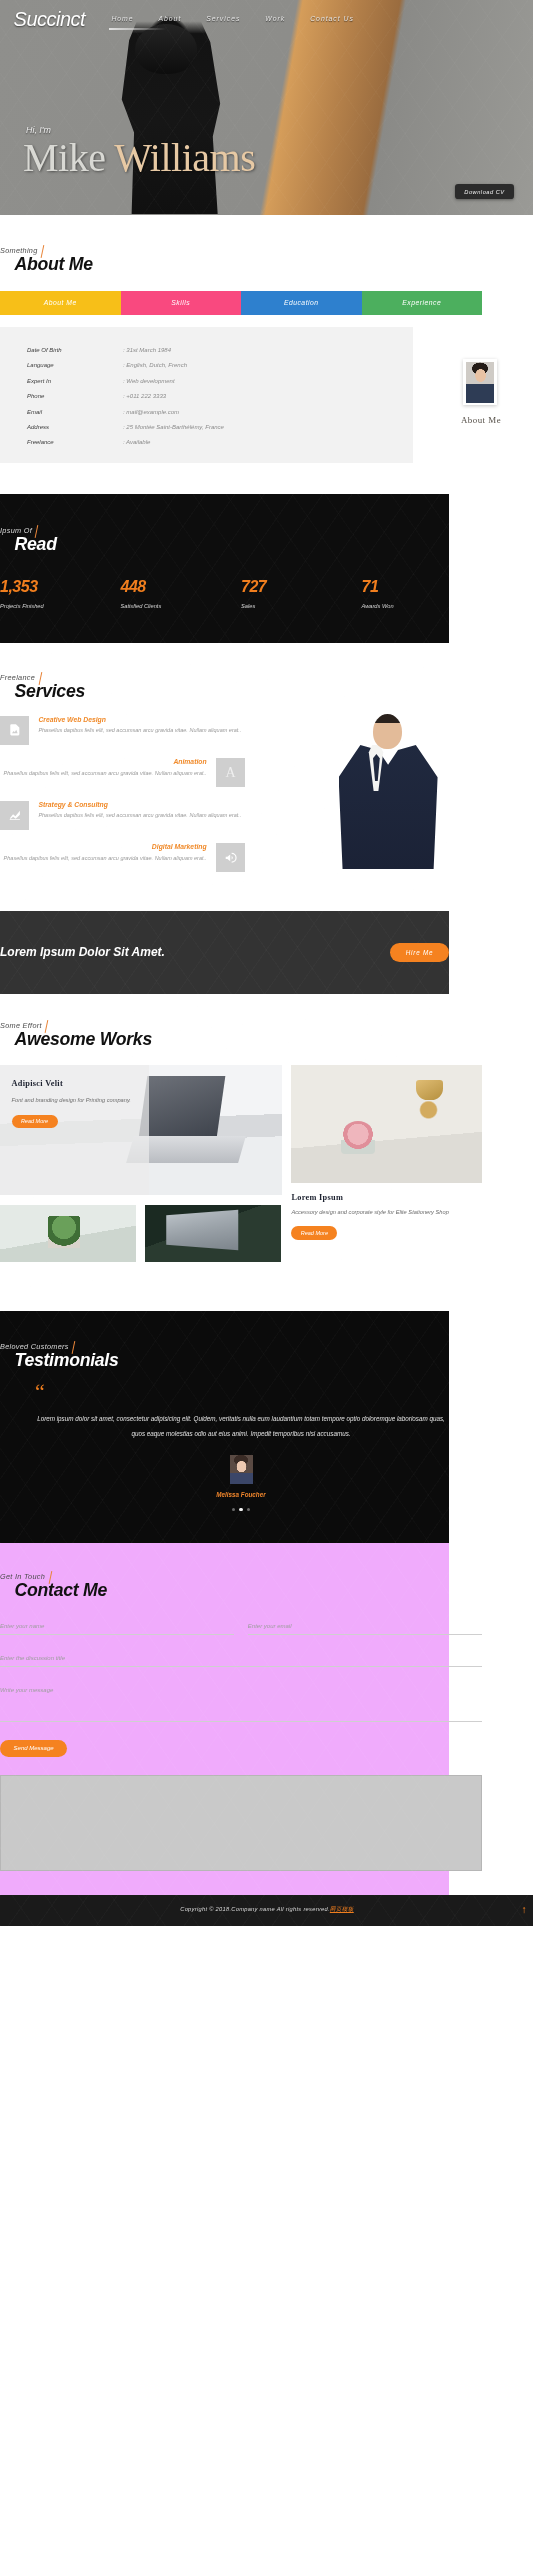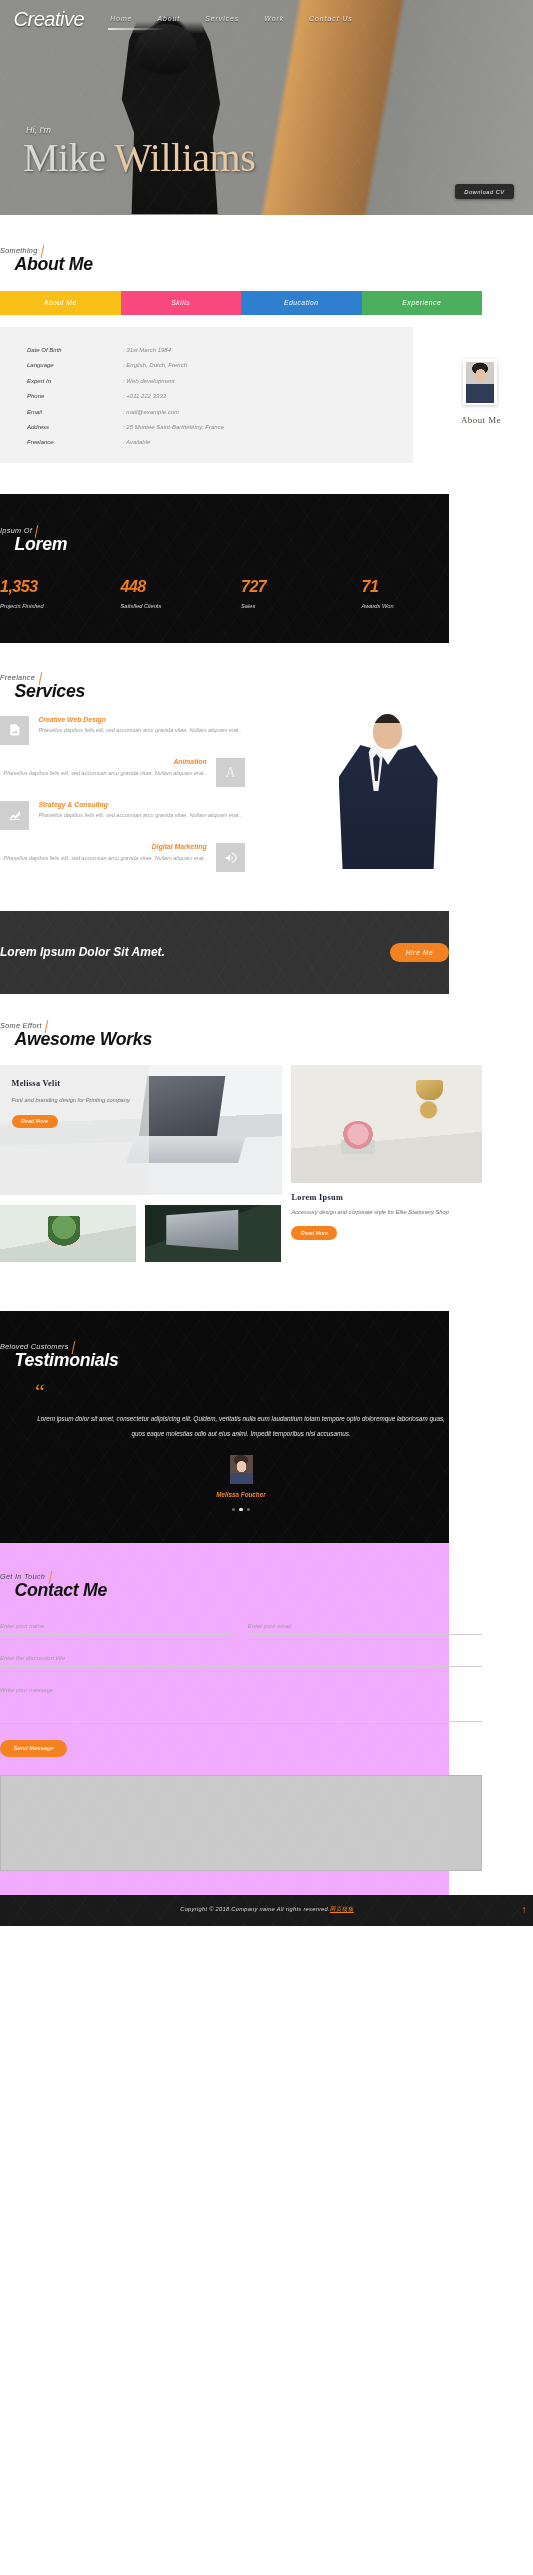--- a/index.html
+++ b/index.html
@@ -314,21 +314,21 @@
   }
 </style>
 </head>
 <body>
 
 <section class="hero wm">
   <div class="hero-figure"></div>
   <div class="wm-layer"></div>
 
   <nav class="topnav">
-    <div class="logo">Creative</div>
+    <div class="logo">Succinct</div>
     <div class="navlinks">
       <div class="navlink active">Home</div>
       <div class="navlink">About</div>
       <div class="navlink">Services</div>
       <div class="navlink">Work</div>
       <div class="navlink">Contact Us</div>
     </div>
   </nav>
 
   <div class="hero-inner">
@@ -393,21 +393,21 @@
     </div>
   </div>
 </section>
 
 <section class="sec stats dark wm">
   <div class="wm-layer"></div>
   <div class="wrap">
     <div>
       <span class="eyebrow">Ipsum Of</span>
     </div>
-    <h2 class="sec-title">Lorem</h2>
+    <h2 class="sec-title">Read</h2>
 
     <div class="stats-grid">
       <div class="stat">
         <div class="num">1,353</div>
         <div class="lbl">Projects Finished</div>
       </div>
       <div class="stat">
         <div class="num">448</div>
         <div class="lbl">Satisfied Clients</div>
       </div>
@@ -502,21 +502,21 @@
     <div>
       <span class="eyebrow">Some Effort</span>
     </div>
     <h2 class="sec-title">Awesome Works</h2>
 
     <div class="works-grid">
       <div class="works-left">
         <div class="card-big">
           <div class="ph-desk"></div>
           <div class="card-overlay">
-            <h4>Melissa Velit</h4>
+            <h4>Adipisci Velit</h4>
             <p>Font and branding design for Printing company.</p>
             <button class="sm-btn">Read More</button>
           </div>
         </div>
         <div class="thumbs">
           <div class="thumb th1"></div>
           <div class="thumb th2"></div>
         </div>
       </div>
 

